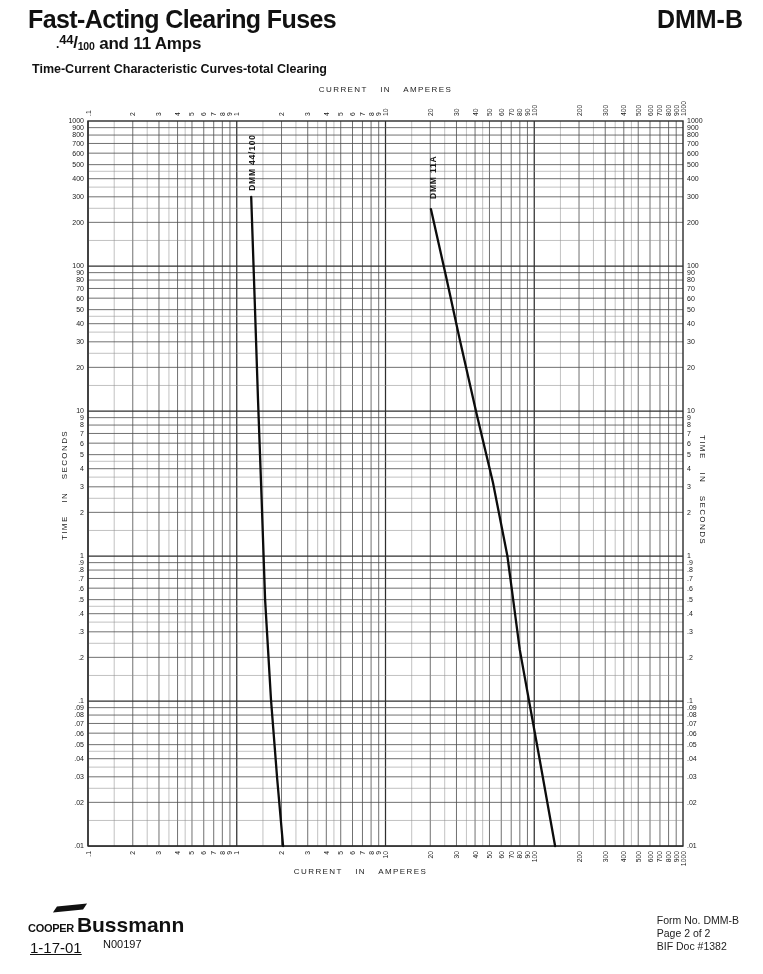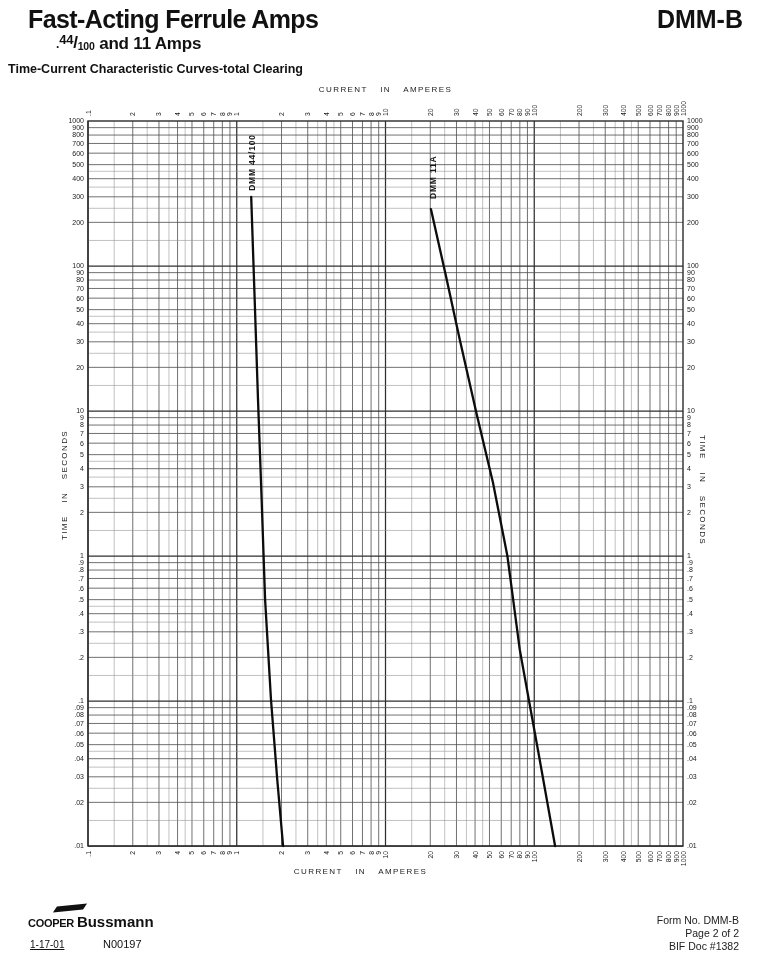--- a/index.html
+++ b/index.html
@@ -8,46 +8,46 @@
     font-family:"Liberation Sans",sans-serif;color:#111;overflow:hidden;
   }
   
   .hdr-title{position:absolute;left:28px;top:5px;font-size:25px;font-weight:900;letter-spacing:-0.6px;}
   .hdr-model{position:absolute;right:20px;top:5px;font-size:25px;font-weight:900;}
   .hdr-sub{position:absolute;left:21px;top:32px;font-size:17px;font-weight:900;letter-spacing:-0.2px;margin-left:35px;}
   .hdr-sub .pre{font-size:12px;vertical-align:1px;}
   .hdr-sub .num{font-size:13px;vertical-align:5px;}
   .hdr-sub .slash{font-size:17px;vertical-align:1px;}
   .hdr-sub .den{font-size:10.5px;vertical-align:-1px;}
-  .hdr-section{position:absolute;left:8px;top:62px;font-size:12.5px;font-weight:800;}
+  .hdr-section{position:absolute;left:32px;top:62px;font-size:12.5px;font-weight:800;}
   
   #chart{position:absolute;left:0;top:0;pointer-events:none;}
   .g-major{stroke:#2f2f2f;stroke-width:1.25;}
   .g-mid{stroke:#4d4d4d;stroke-width:0.8;}
   .g-minor{stroke:#8f8f8f;stroke-width:0.55;}
   .plot-border{fill:none;stroke:#2b2b2b;stroke-width:1.4;}
   .tick{font-family:"Liberation Sans",sans-serif;font-size:6.8px;fill:#1a1a1a;}
   .ytick{font-family:"Liberation Sans",sans-serif;font-size:7px;fill:#1a1a1a;}
   .axis-title{font-family:"Liberation Sans",sans-serif;font-size:8px;fill:#1a1a1a;letter-spacing:1.4px;word-spacing:9px;}
   .curve{fill:none;stroke:#0c0c0c;stroke-width:2.3;stroke-linecap:round;stroke-linejoin:round;}
   .curve-label{font-family:"Liberation Sans",sans-serif;font-size:8.5px;font-weight:600;fill:#1a1a1a;letter-spacing:0.8px;}
   
   .brand{position:absolute;left:28px;top:913px;white-space:nowrap;}
   .brand .cooper{font-size:11px;font-weight:900;letter-spacing:-0.3px;}
-  .brand .bussmann{font-size:15px;font-weight:600;margin-left:3px;}
+  .brand .bussmann{font-size:21px;font-weight:600;margin-left:3px;}
   .swoosh{position:absolute;left:56px;top:905px;width:28px;height:6px;background:#111;
           transform:skewX(-38deg) rotate(-6deg);}
-  .foot-date{position:absolute;left:30px;top:939px;font-size:10px;text-decoration:underline;}
+  .foot-date{position:absolute;left:30px;top:939px;font-size:15px;text-decoration:underline;}
   .foot-code{position:absolute;left:103px;top:938px;font-size:11px;}
-  .foot-right{position:absolute;right:24px;top:914px;text-align:right;font-size:10.5px;line-height:13px;color:#222;}
+  .foot-right{position:absolute;right:24px;top:914px;font-size:10.5px;line-height:13px;color:#222;}
 </style>
 </head>
 <body>
 
-<div class="hdr-title">Fast-Acting Ferrule Amps</div>
+<div class="hdr-title">Fast-Acting Clearing Fuses</div>
 <div class="hdr-model">DMM-B</div>
 <div class="hdr-sub"><span class="pre">.</span><span class="num">44</span><span class="slash">/</span><span class="den">100</span><span> and 11 Amps</span></div>
 <div class="hdr-section">Time-Current Characteristic Curves-total Clearing</div>
 
 <svg id="chart" width="763" height="974" viewBox="0 0 763 974">
     <g>
       <line x1="88" y1="121" x2="88" y2="846" class="g-major"></line>
       <line x1="114.19357478453259" y1="121" x2="114.19357478453259" y2="846" class="g-minor"></line>
       <line x1="132.77821185501722" y1="121" x2="132.77821185501722" y2="846" class="g-mid"></line>
       <line x1="147.1935762899656" y1="121" x2="147.1935762899656" y2="846" class="g-minor"></line>

